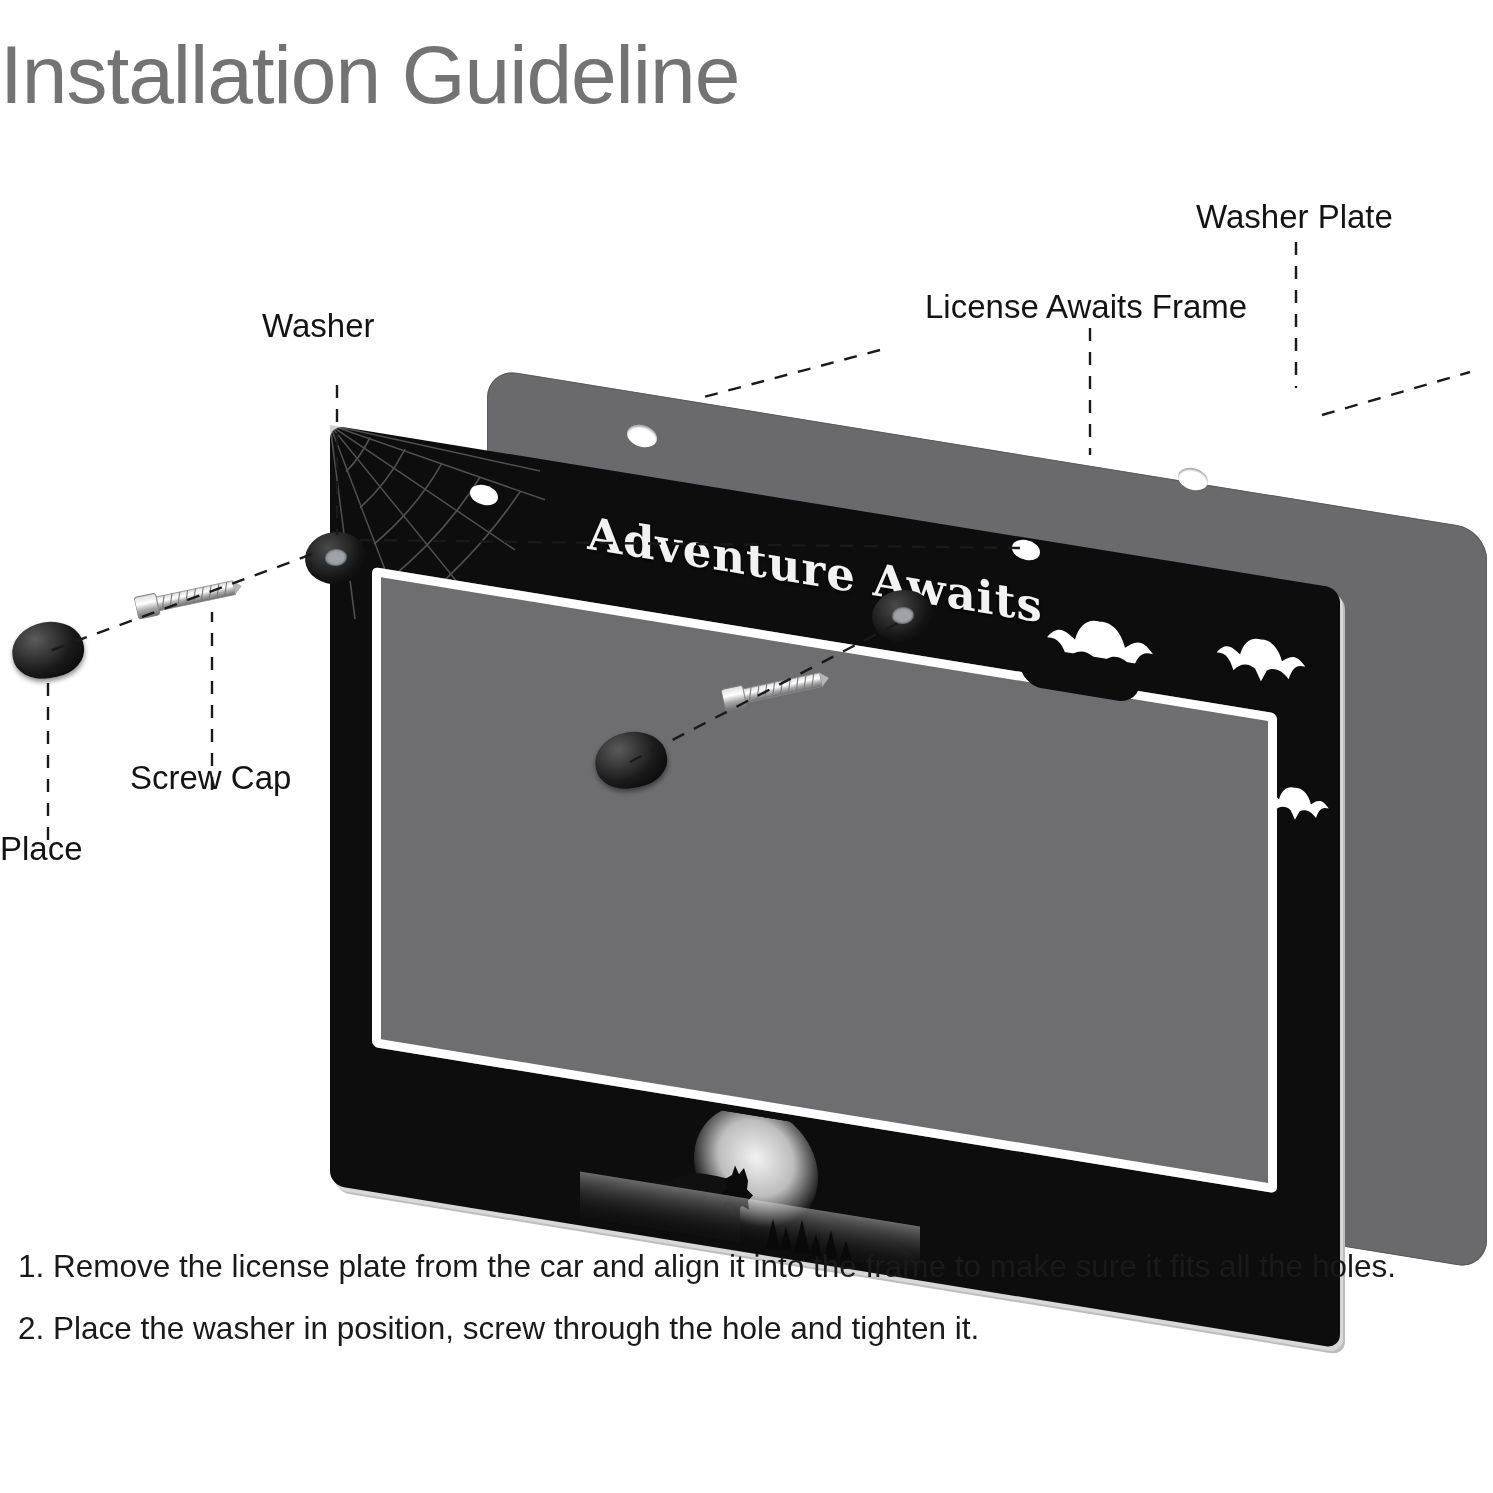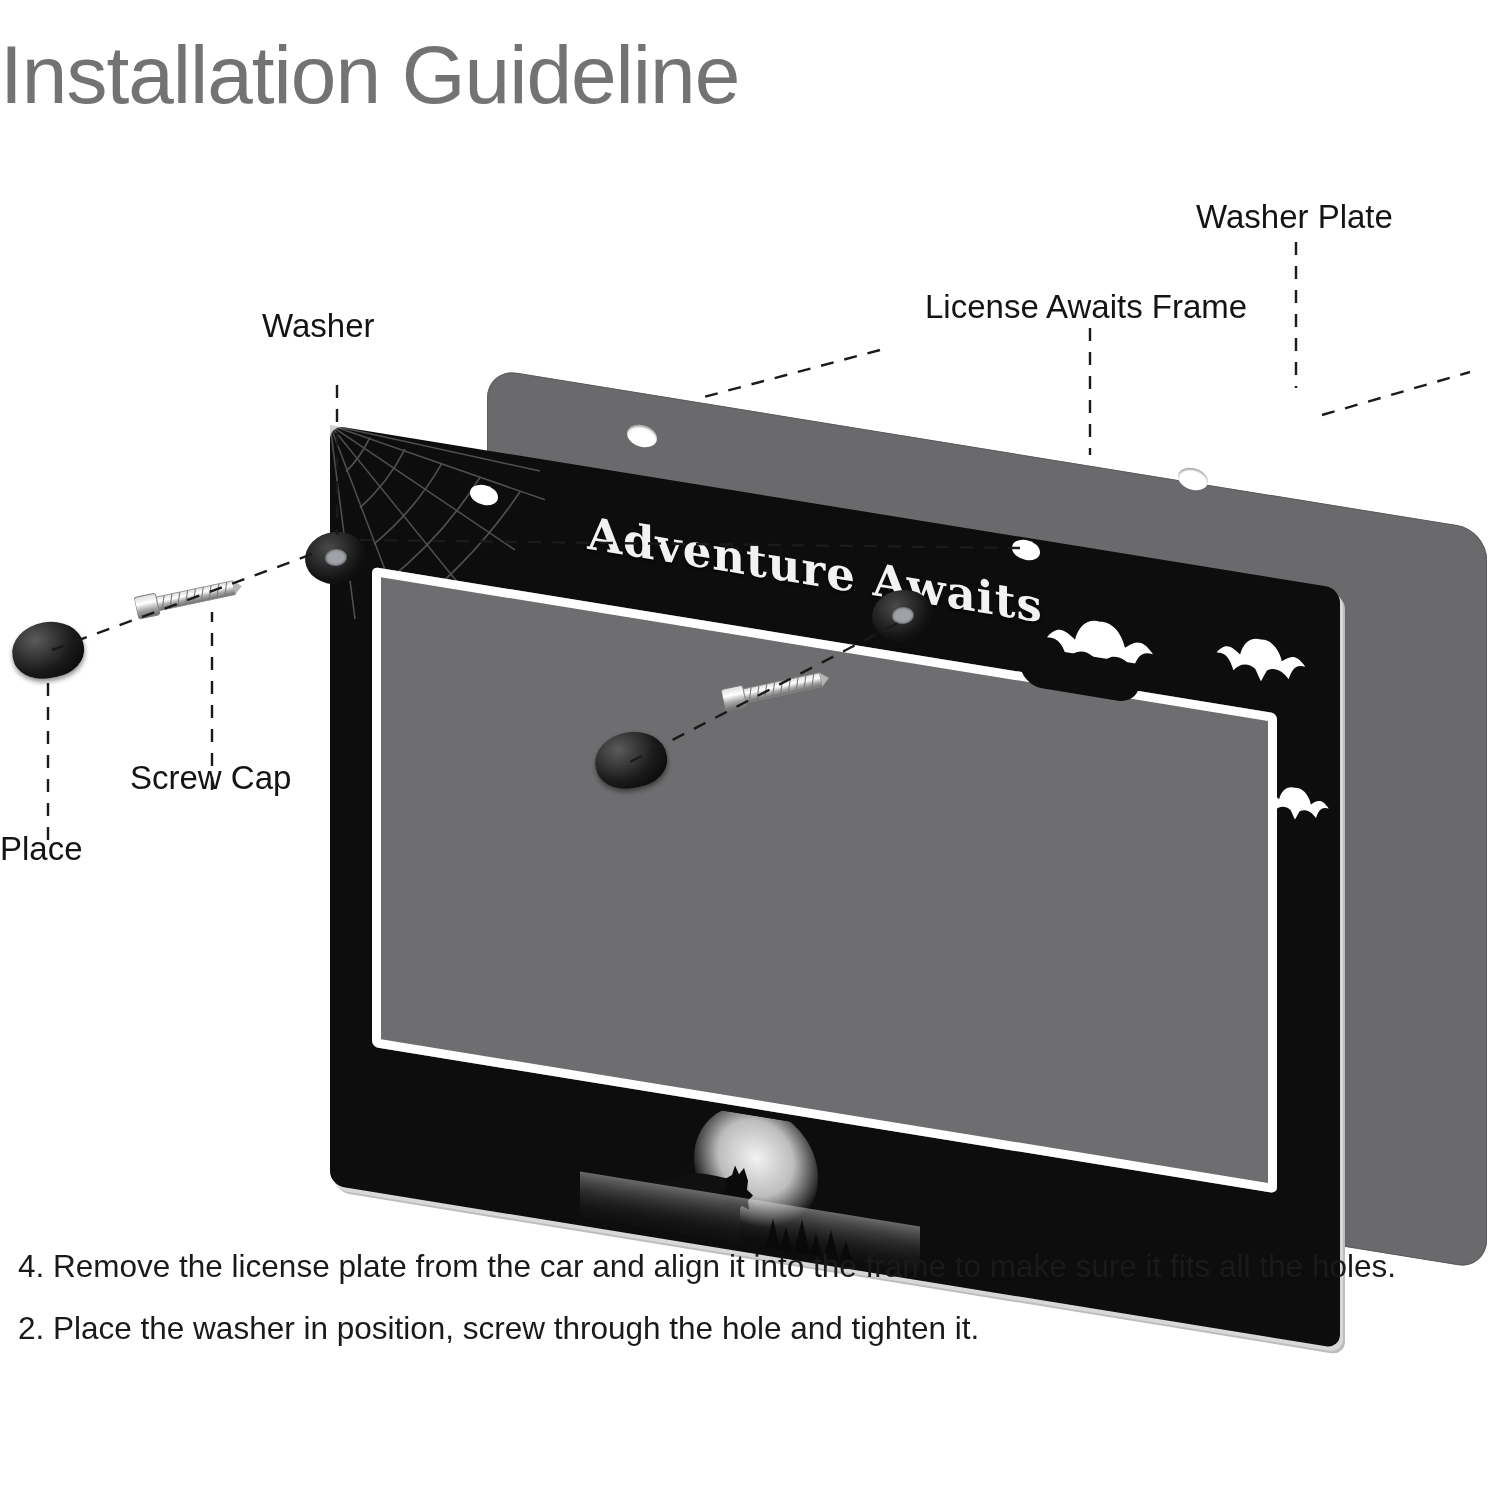--- a/index.html
+++ b/index.html
@@ -361,15 +361,15 @@
   </svg>
 
   <div class="label" style="left:1196px; top:48px;">Washer Plate</div>
   <div class="label" style="left:925px; top:138px;">License Awaits Frame</div>
   <div class="label" style="left:262px; top:157px;">Washer</div>
   <div class="label" style="left:118px; top:609px;margin-left:12px;">Screw Cap</div>
   <div class="label" style="left:0px; top:680px;">Place</div>
 </div>
 
 <div class="steps">
-  <div class="step">4. Remove the license plate from the car and align it into the frame to make sure it fits all the holes.</div>
+  <div class="step">1. Remove the license plate from the car and align it into the frame to make sure it fits all the holes.</div>
   <div class="step">2. Place the washer in position, screw through the hole and tighten it.</div>
 </div>
 
 </body></html>

